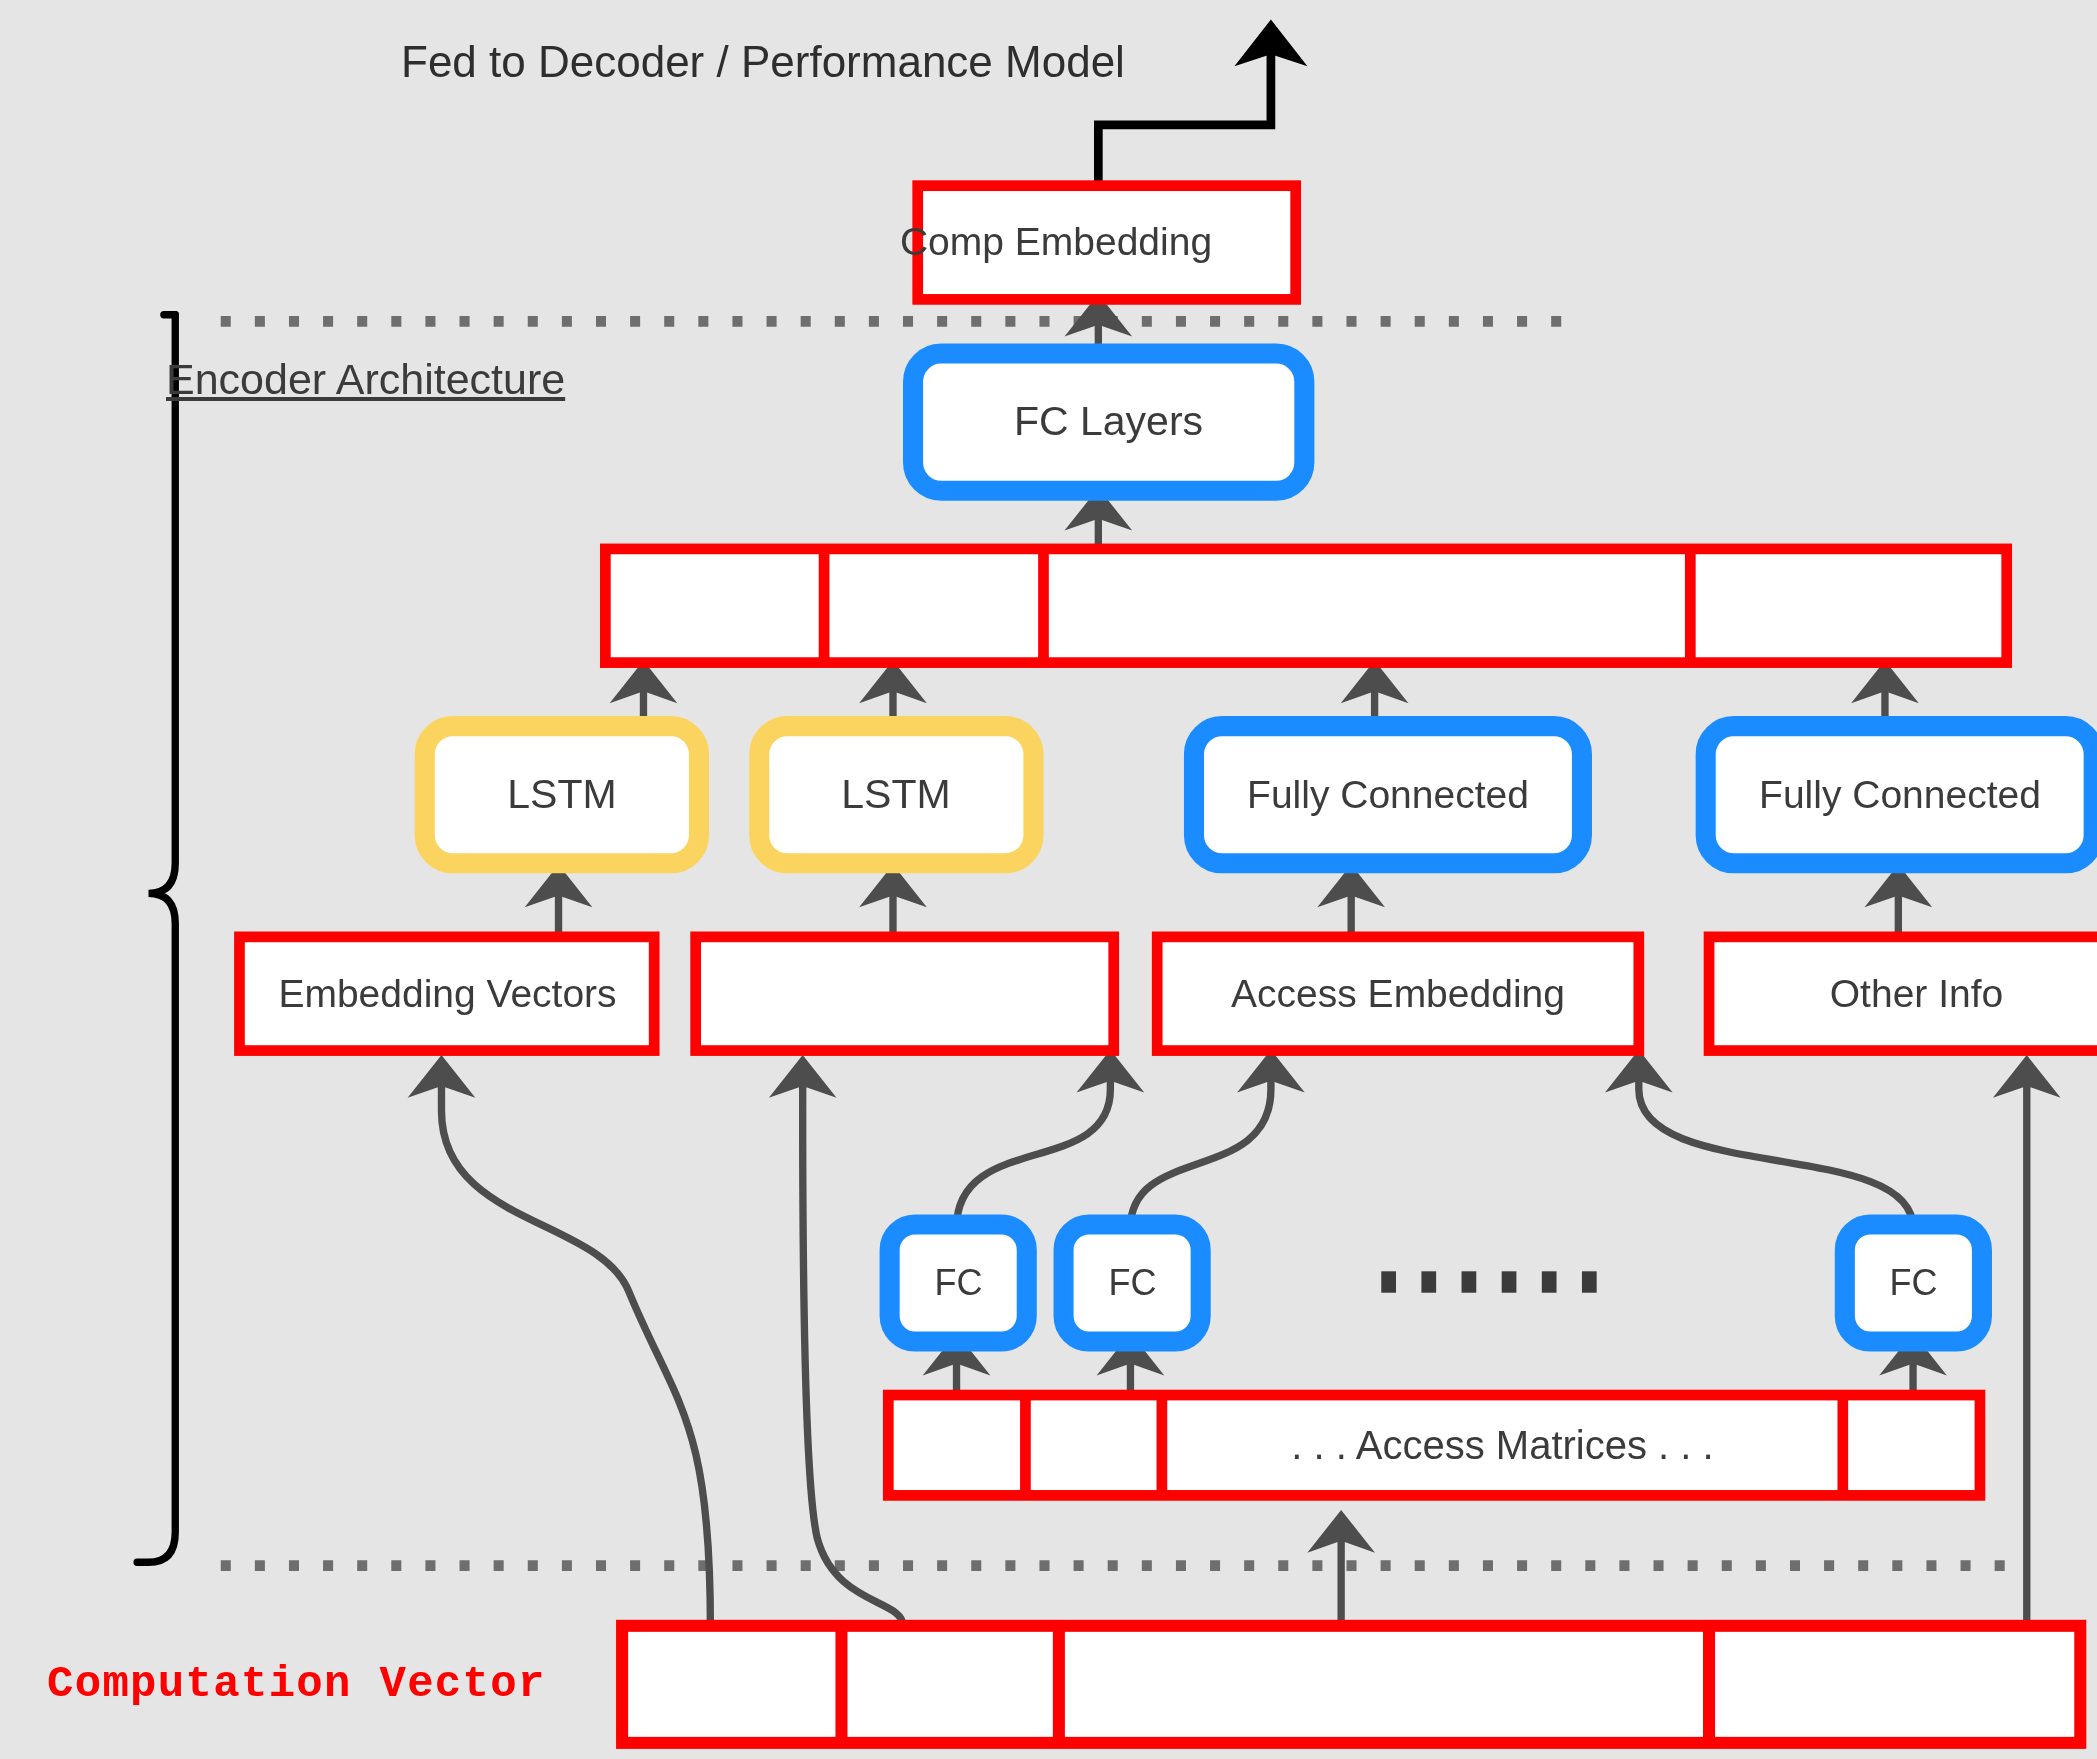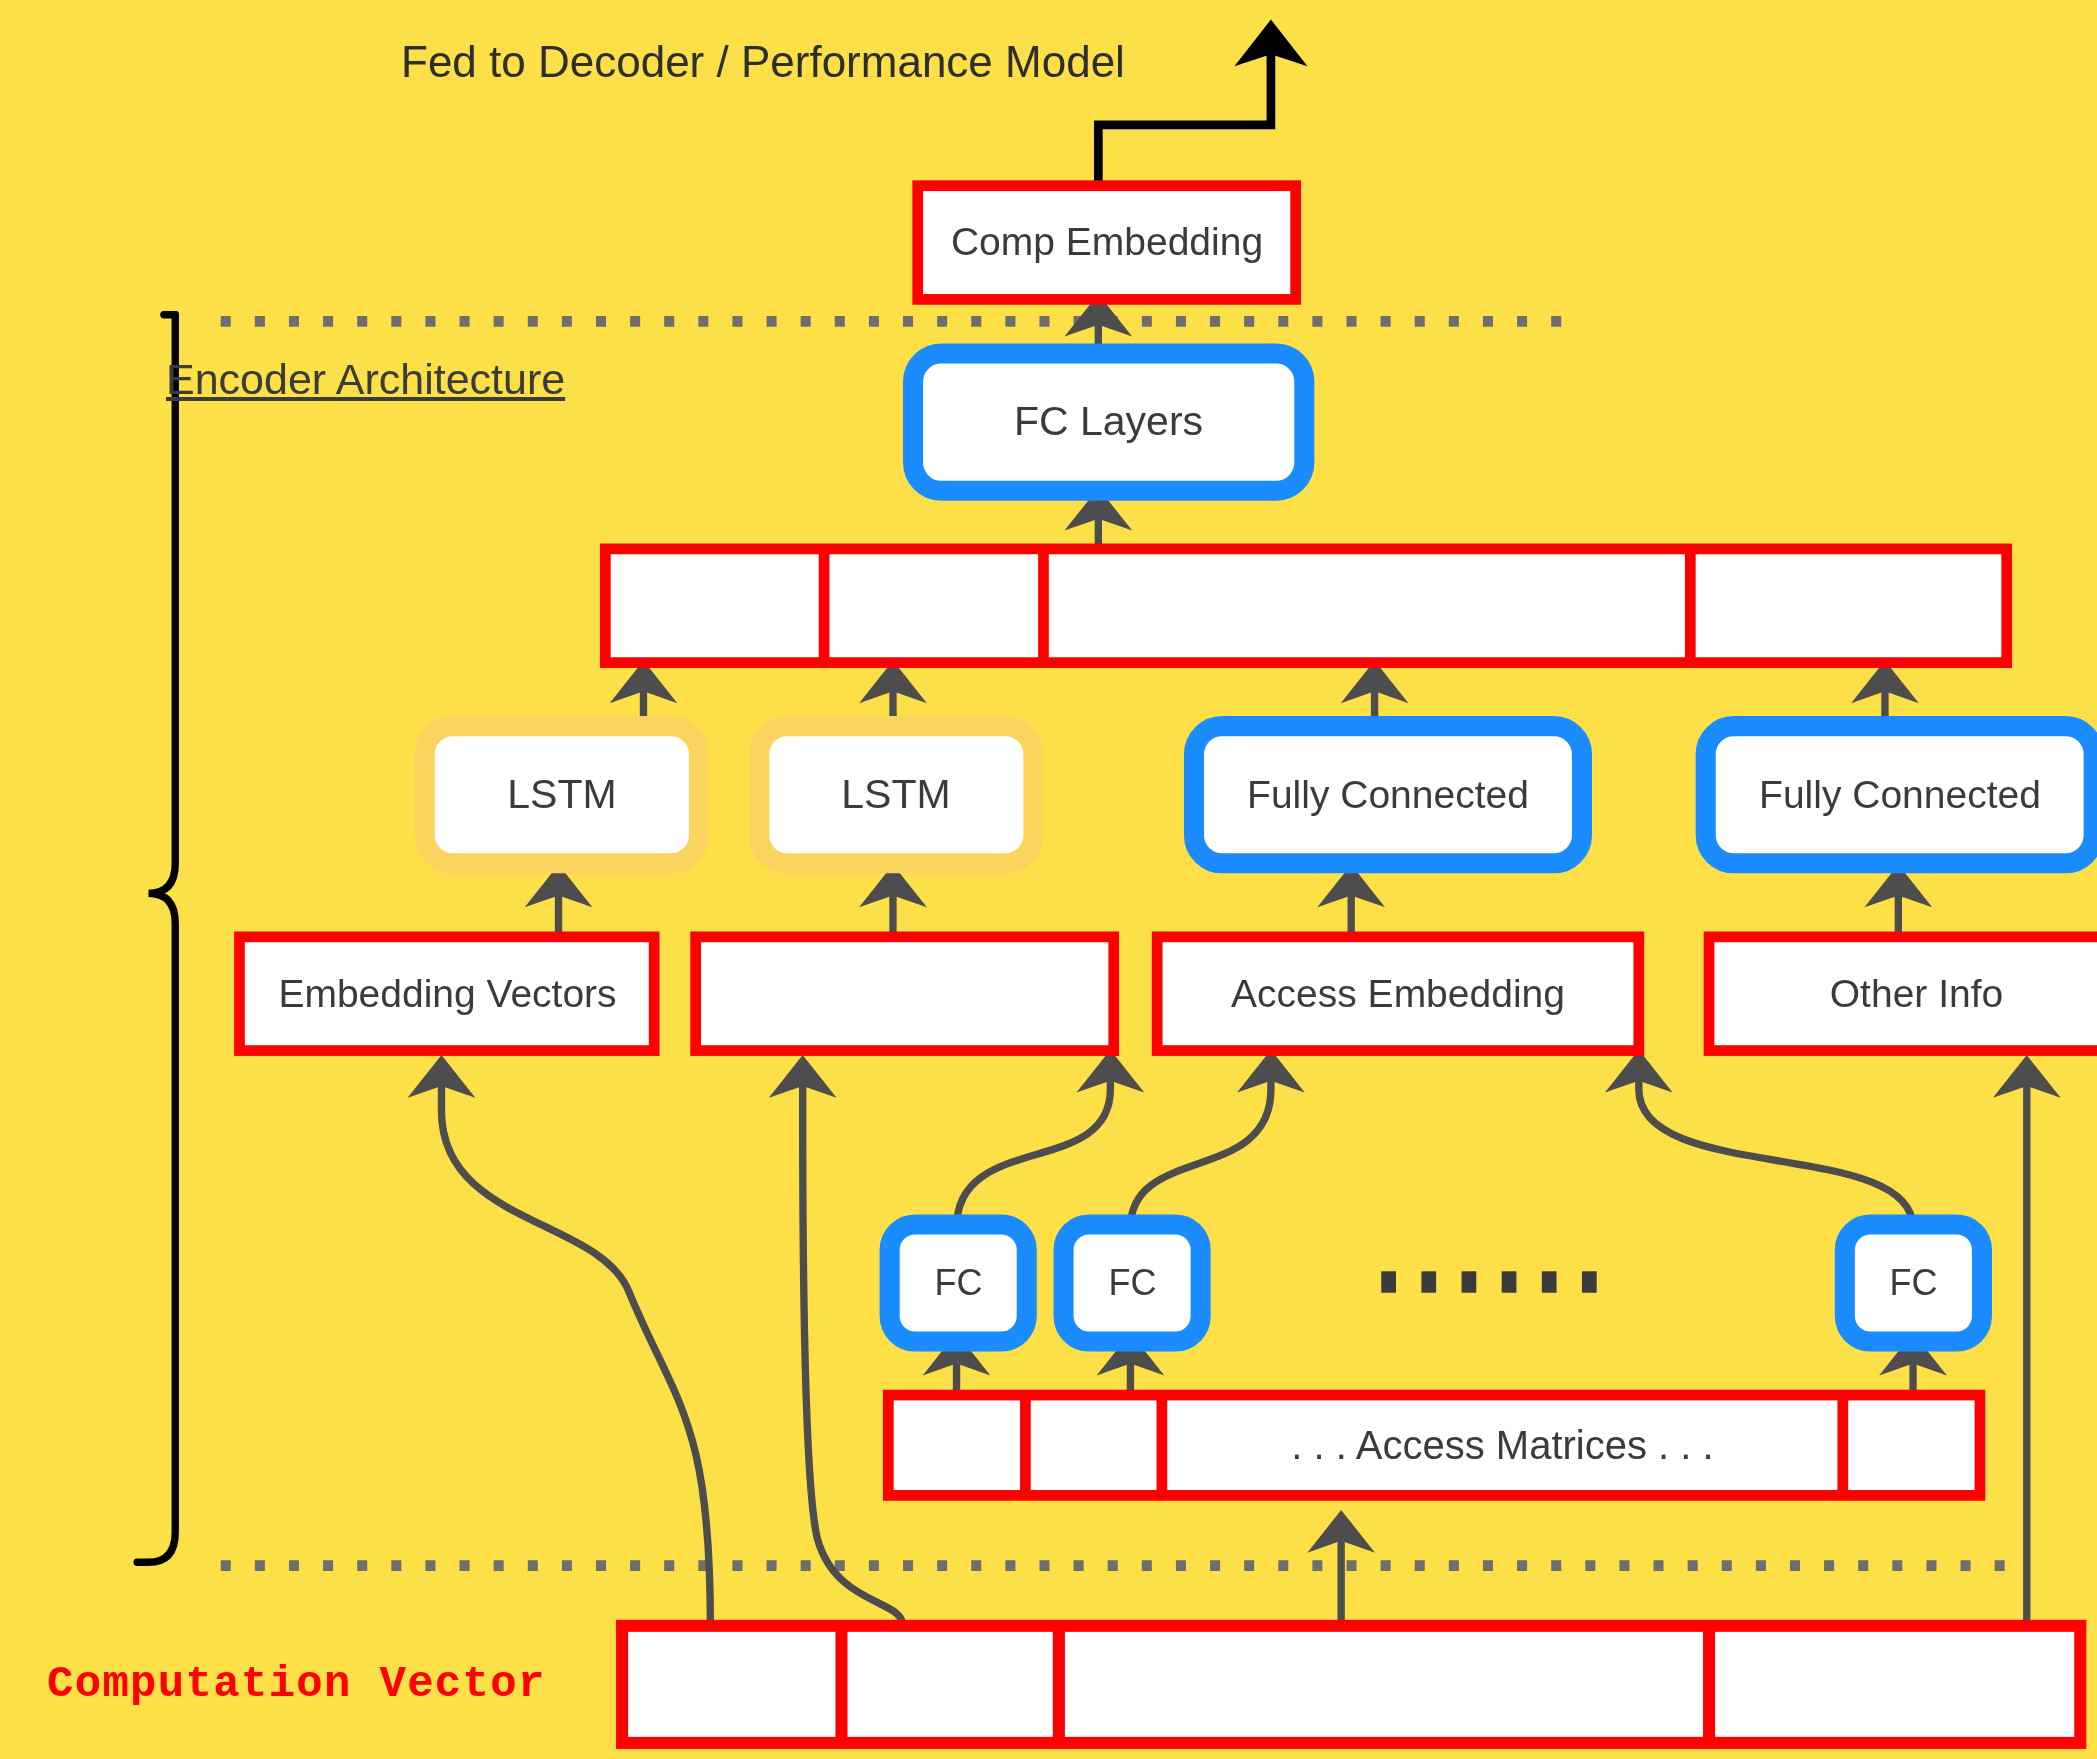--- a/index.html
+++ b/index.html
@@ -1,17 +1,17 @@
 <!DOCTYPE html>
 <html style="font-size:10.7px"><head>
 <meta charset="utf-8">
 <style>
   html,body{margin:0;padding:0;background:#ffffff;}
   body{font-family:"Liberation Sans", sans-serif;}
-  #stage{position:relative;width:2097px;height:1760px;background:#fde047;overflow:hidden;}
+  #stage{position:relative;width:2097px;height:1760px;background:#e5e5e5;overflow:hidden;}
   svg#canvas{position:absolute;left:0;top:0;width:2097px;height:1760px;}
   .txt{position:absolute;color:#3b3b3b;font-family:"Liberation Sans", sans-serif;
        white-space:nowrap;user-select:none;}
   .ctr{display:flex;align-items:center;justify-content:center;}
   .boxlabel{font-size:39px;color:#3b3b3b;}
   .biglabel{font-size:41px;color:#3b3b3b;}
   .titletxt{font-size:44px;color:#2e2e2e;}
   .enclabel{font-size:43px;color:#3b3b3b;text-decoration:underline;}
   .cvlabel{font-size:44px;font-weight:bold;color:#ff0000;
            font-family:"Liberation Mono", monospace;letter-spacing:1.3px;margin-left:7px;}
@@ -193,21 +193,21 @@
       <rect x="2758" y="1830" width="205" height="175" rx="38" ry="38" fill="#ffffff" stroke="#1a8cff" stroke-width="30"></rect>
     </g>
   </svg>
 
   <div class="txt titletxt" style="left:401px;top:37px;">Fed to Decoder / Performance Model</div>
 
   <div class="txt enclabel" style="left:166px;top:355px;">Encoder Architecture</div>
 
   <div class="txt cvlabel" style="left:40px;top:1659px;">Computation Vector</div>
 
-  <div class="txt boxlabel ctr" style="left:918px;top:185px;width:378px;height:114px;">Comp Embedding</div>
+  <div class="txt boxlabel ctr" style="left:867px;top:185px;width:378px;height:114px;">Comp Embedding</div>
 
   <div class="txt biglabel ctr" style="left:913px;top:353px;width:391px;height:137px;">FC Layers</div>
 
   <div class="txt biglabel ctr" style="left:425px;top:726px;width:274px;height:137px;">LSTM</div>
   <div class="txt biglabel ctr" style="left:759px;top:726px;width:274px;height:137px;">LSTM</div>
   <div class="txt boxlabel ctr" style="left:1194px;top:726px;width:388px;height:137px;">Fully Connected</div>
   <div class="txt boxlabel ctr" style="left:1706px;top:726px;width:388px;height:137px;">Fully Connected</div>
 
   <div class="txt boxlabel ctr" style="left:240px;top:937px;width:415px;height:114px;">Embedding Vectors</div>
   <div class="txt boxlabel ctr" style="left:1157px;top:937px;width:482px;height:114px;">Access Embedding</div>

